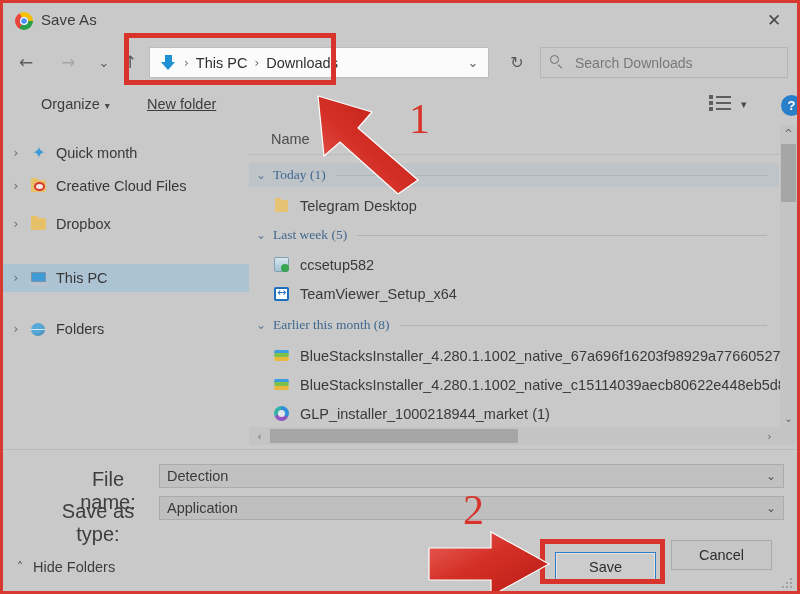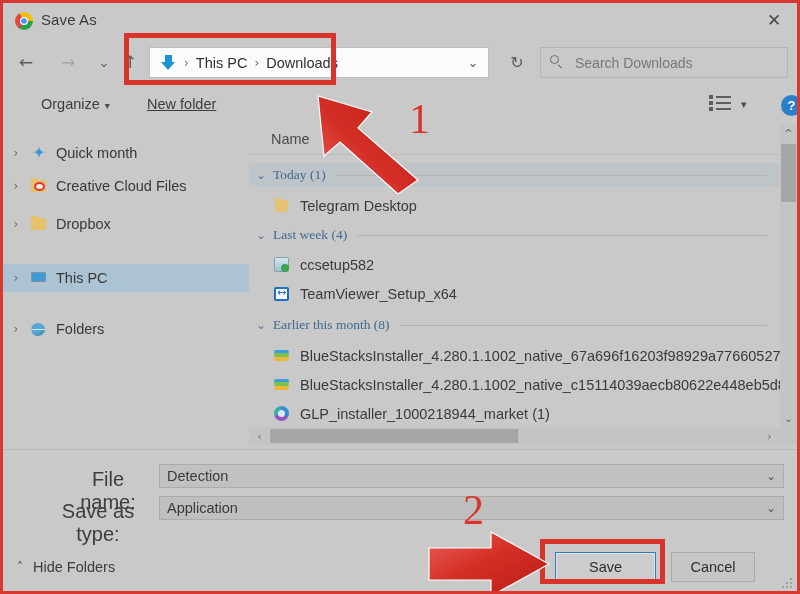--- a/index.html
+++ b/index.html
@@ -643,22 +643,22 @@
     color: #2e2e2e;
   }
   #btn-save {
     left: 552px; top: 102px;
     width: 101px;
     background: #cccccc;
     border: 1px solid #2b7dc4;
     box-shadow: inset 0 0 0 1px #e4e4e4;
   }
   #btn-cancel {
-    left: 668px; top: 102px;
-    width: 84px;
+    left: 668px; top: 90px;
+    width: 101px;
   }
 
   .resize-grip {
     position: absolute;
     right: 4px; bottom: 3px;
     width: 11px; height: 11px;
   }
   .resize-grip i {
     position: absolute;
     width: 2px; height: 2px;
@@ -813,21 +813,21 @@
       </div>
       <div class="file-row" style="top:68px">
         <span class="file-ico">
             <i class="fi-folder"></i>
           </span>
         <span class="file-name">Telegram Desktop</span>
       </div>
 
       <div class="group-header" style="top:98px">
         <span class="group-chevron">⌄</span>
-        <span class="group-title">Last week (4)</span>
+        <span class="group-title">Last week (5)</span>
         <span class="group-rule"></span>
       </div>
       <div class="file-row" style="top:127px">
         <span class="file-ico">
             <i class="fi-ccleaner"></i>
           </span>
         <span class="file-name">ccsetup582</span>
       </div>
       <div class="file-row" style="top:156px">
         <span class="file-ico">

